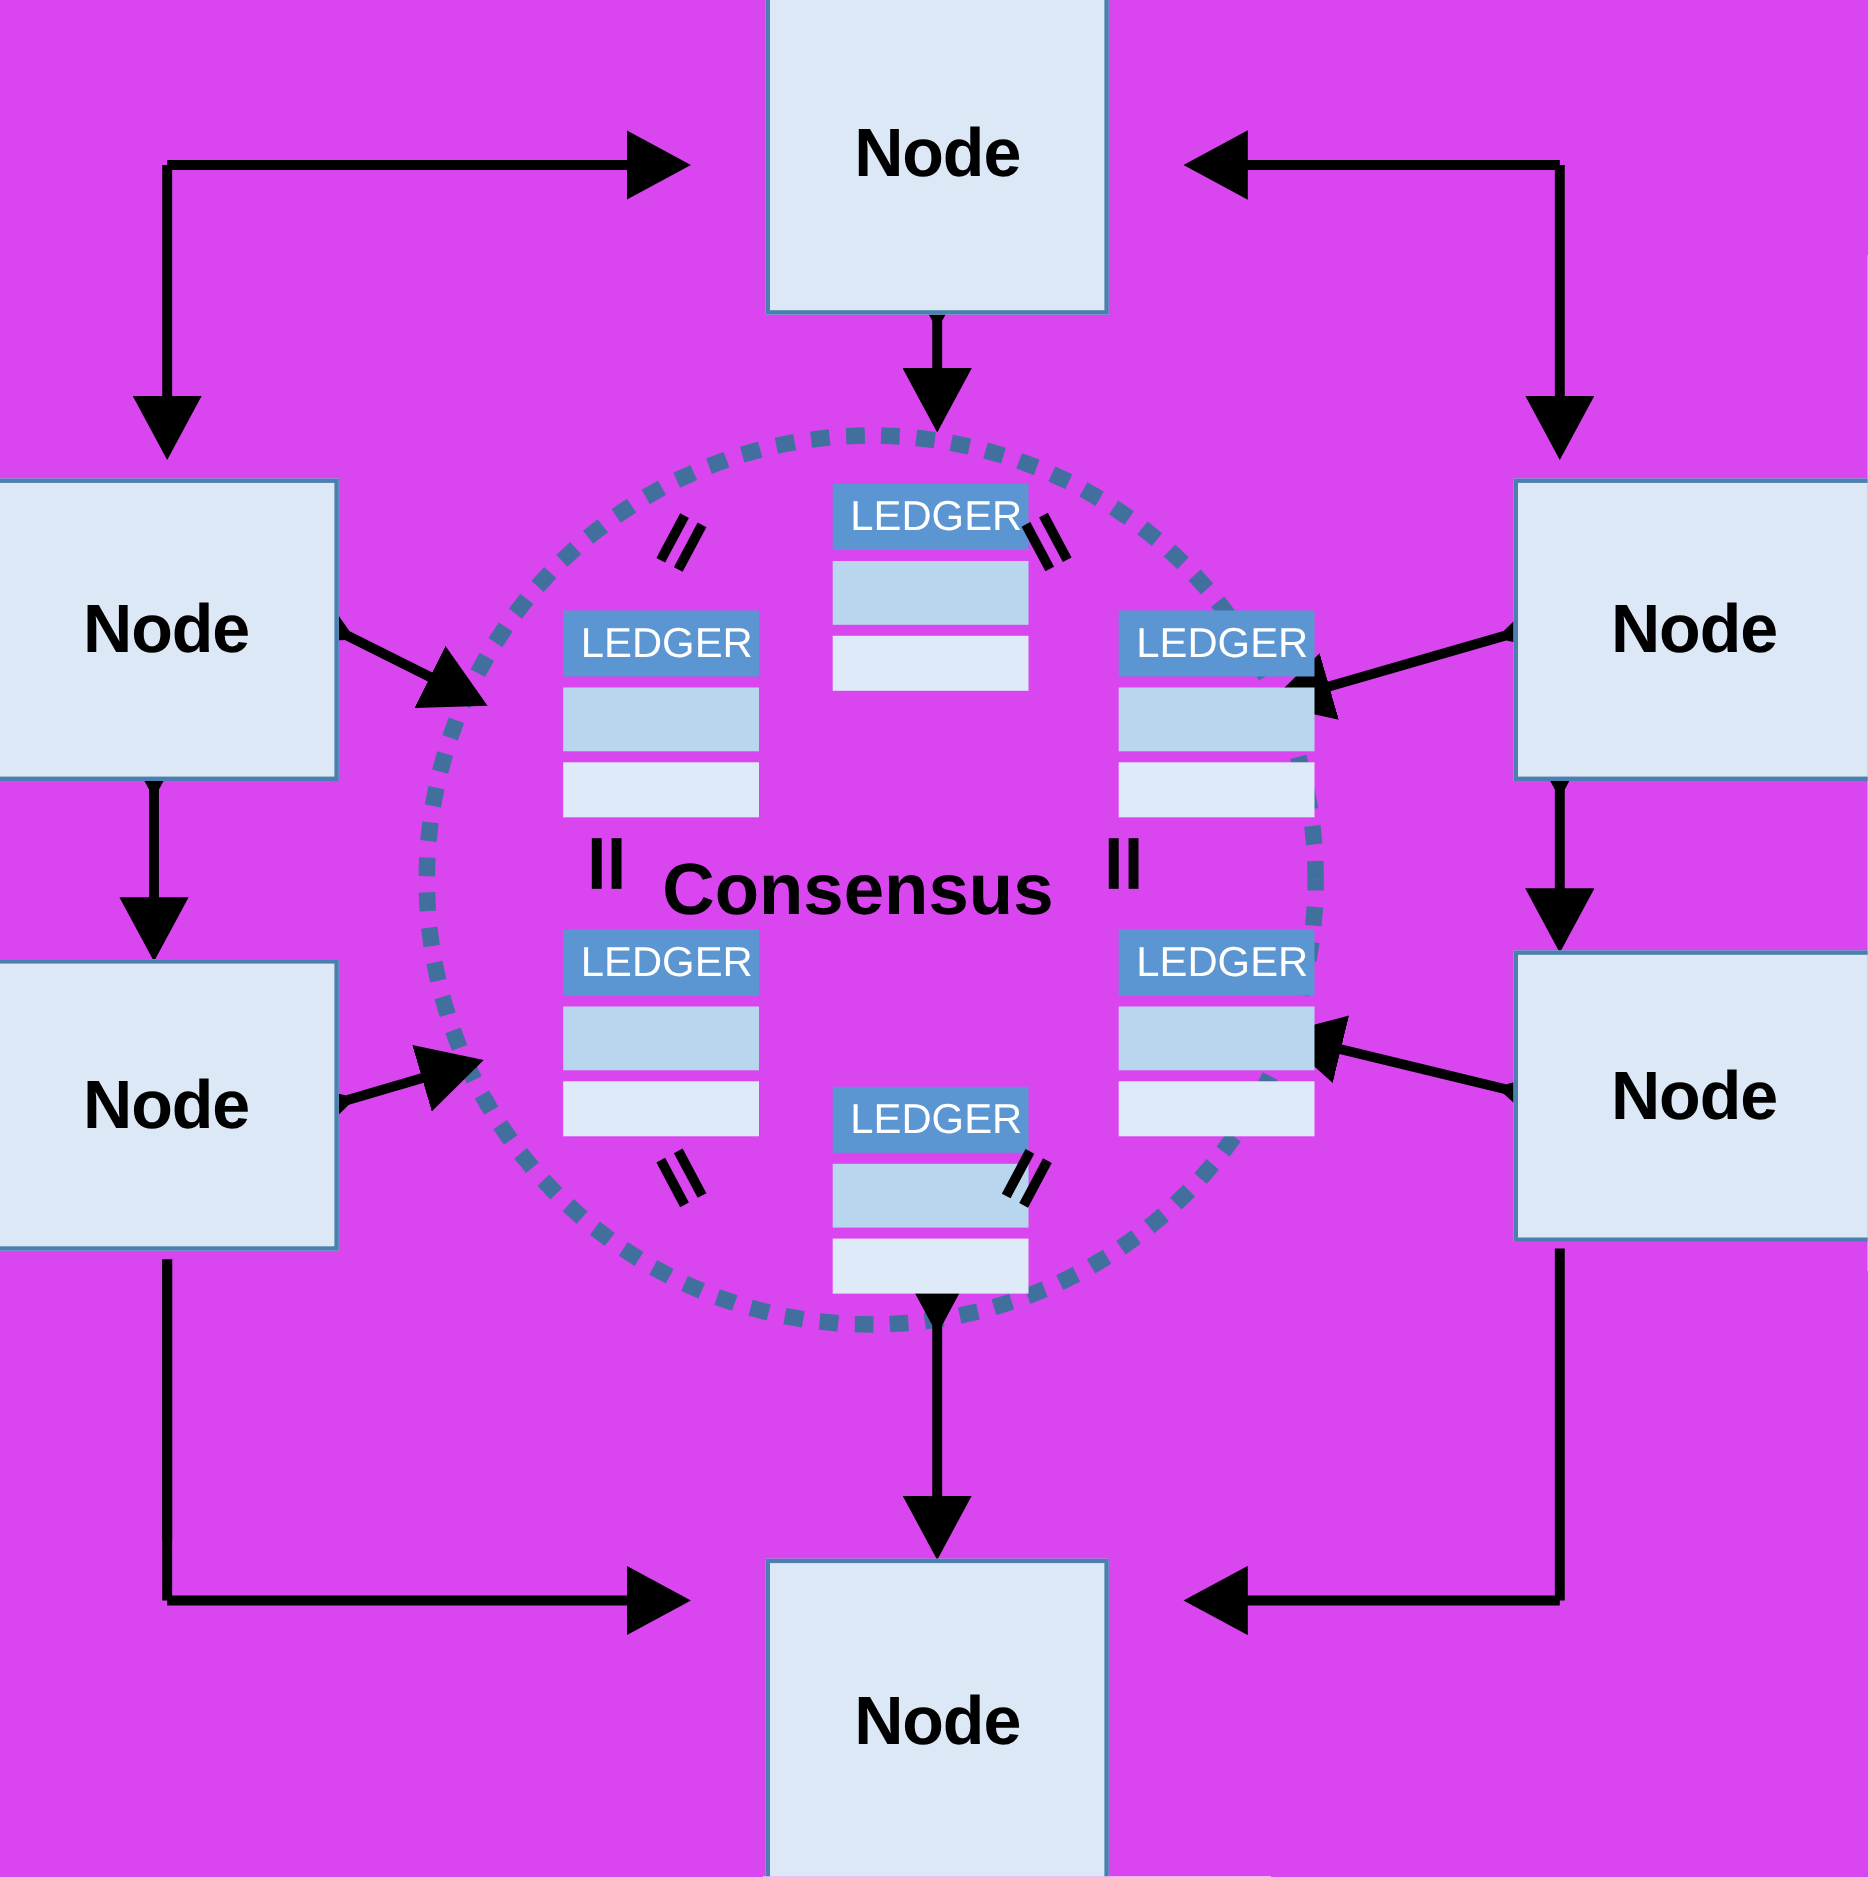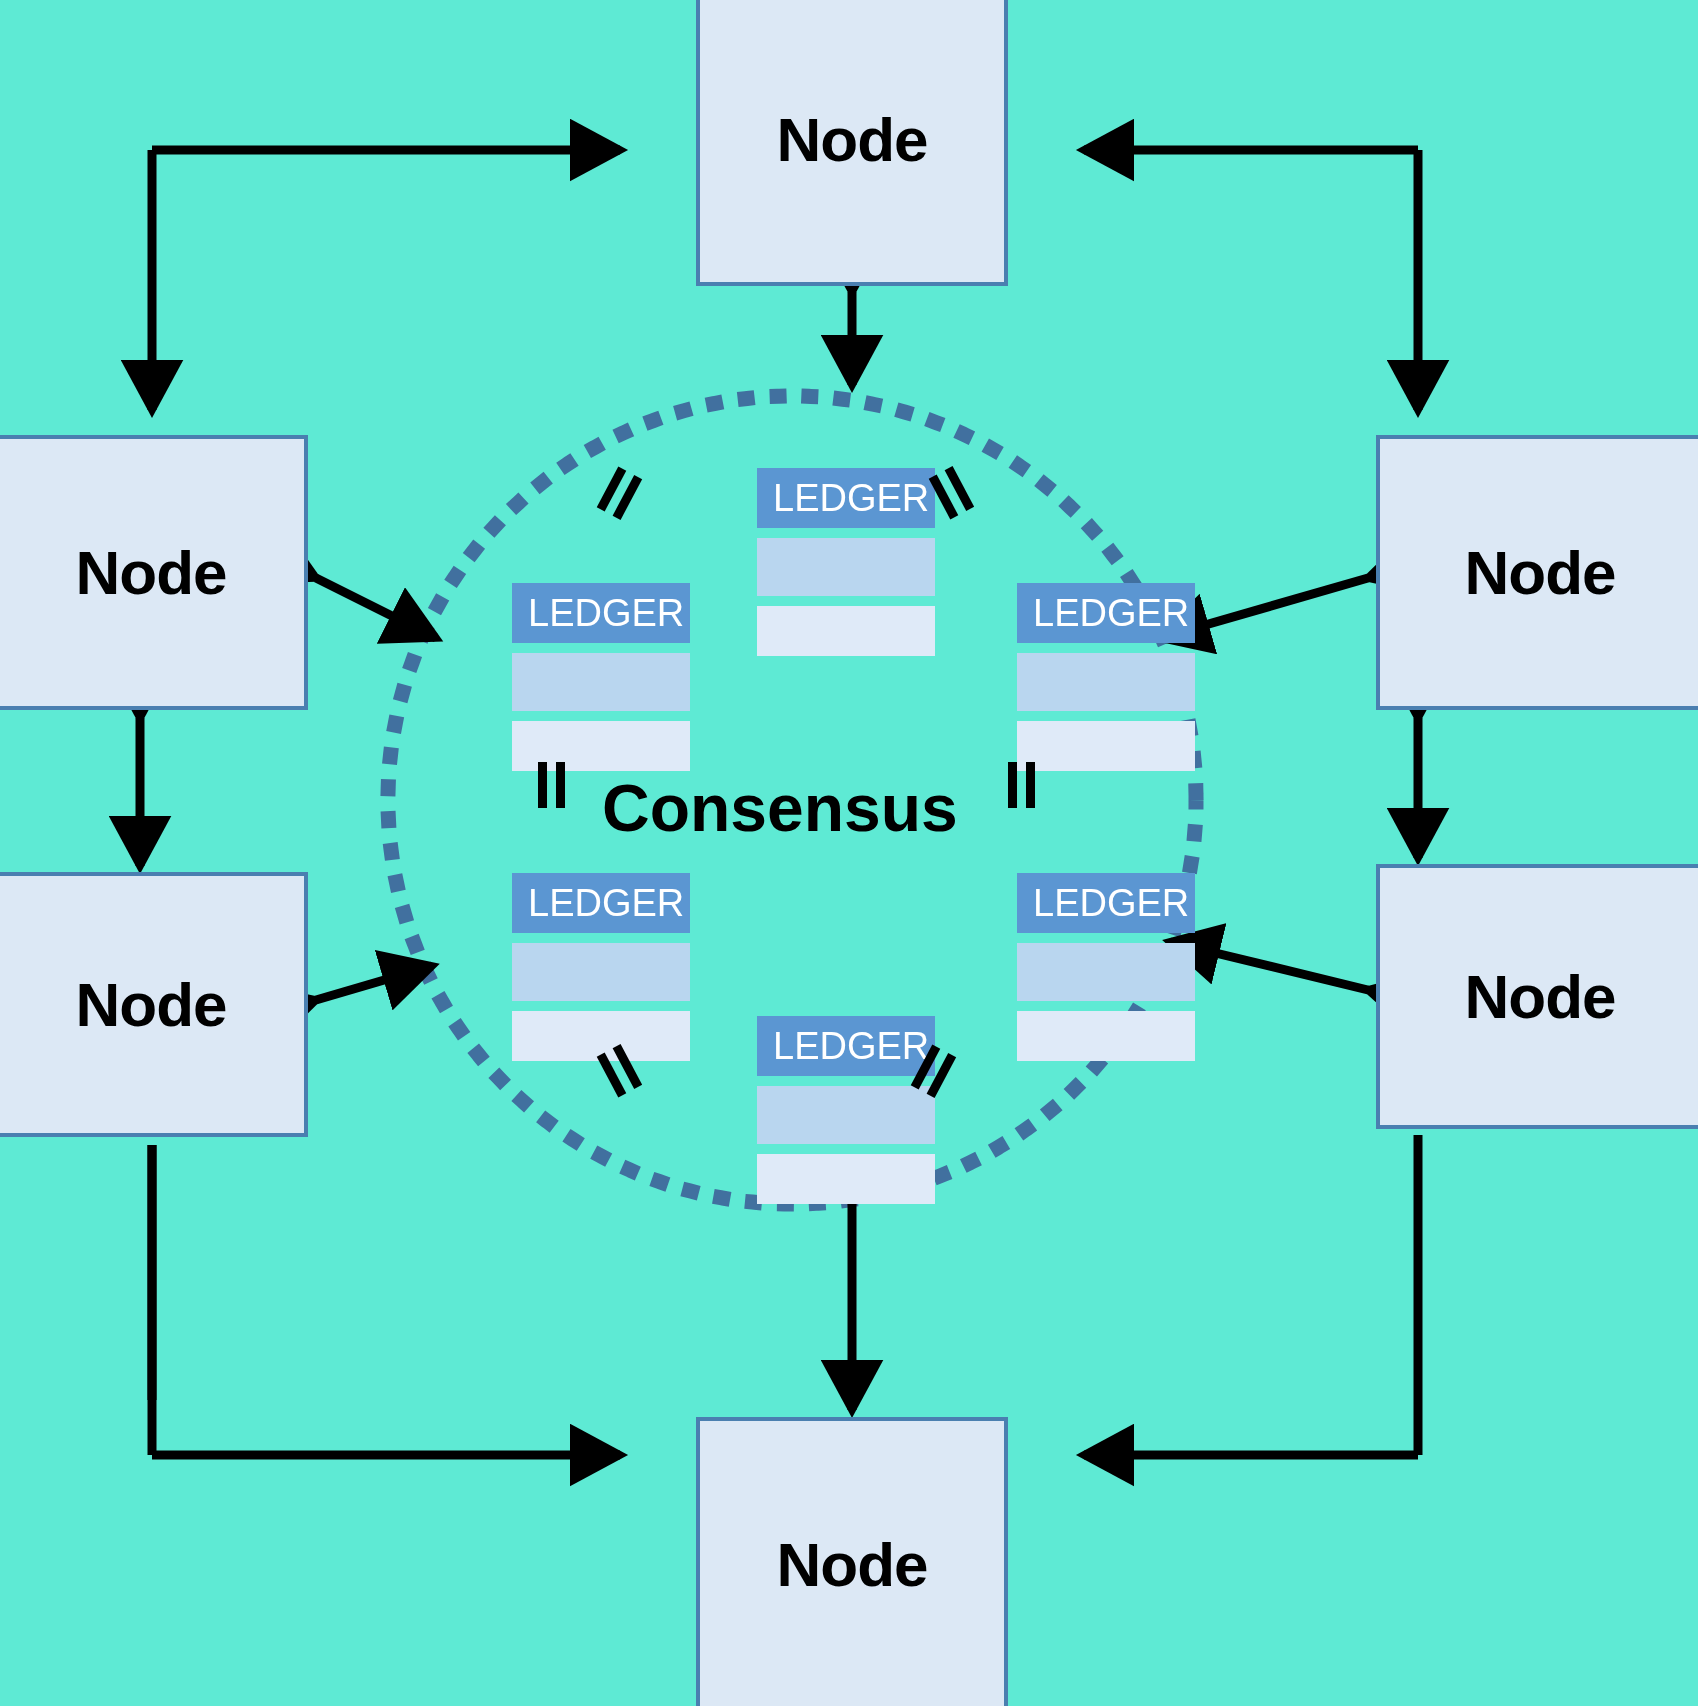--- a/index.html
+++ b/index.html
@@ -1,17 +1,17 @@
 <!DOCTYPE html>
 <html><head>
 <meta charset="utf-8">
 <style>
   html,body{margin:0;padding:0;background:#ffffff;}
   body{width:1698px;height:1706px;font-family:"Liberation Sans",sans-serif;}
-  #stage{position:relative;width:1698px;height:1706px;overflow:hidden;background:#5eead4;}
+  #stage{position:relative;width:1698px;height:1706px;overflow:hidden;background:#d946ef;}
 
   
   .node{
     position:absolute;
     background:#dce8f5;
     border:4px solid #4a7fb0;
     box-sizing:border-box;
     display:flex;align-items:center;justify-content:center;
   }
   .node .node-label{
@@ -28,21 +28,20 @@
   .ledger .led-head{
     background:#5b96d2;
     color:#ffffff;
     font-size:38px;
     font-family:"Liberation Sans",sans-serif;
     font-weight:normal;
     display:flex;align-items:center;
     padding-left:16px;
     box-sizing:border-box;
     letter-spacing:0px;
-    margin-top:28px;
   }
   .ledger .led-row{box-sizing:border-box;}
   .ledger .row-mid{background:#b9d6ef;}
   .ledger .row-low{background:#dfeaf8;}
 
   
   .consensus{
     position:absolute;
     font-family:"Liberation Sans",sans-serif;
     font-weight:bold;

